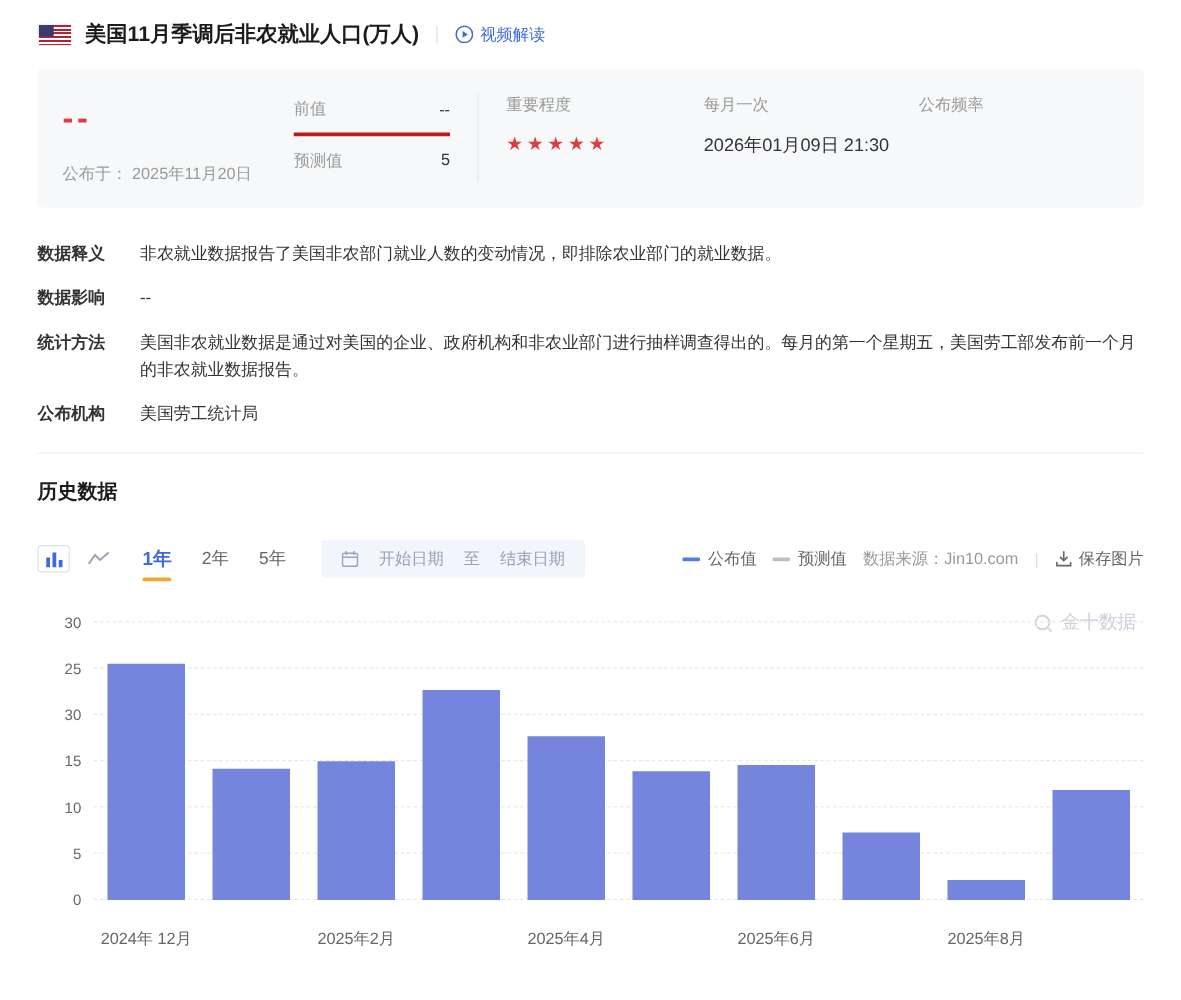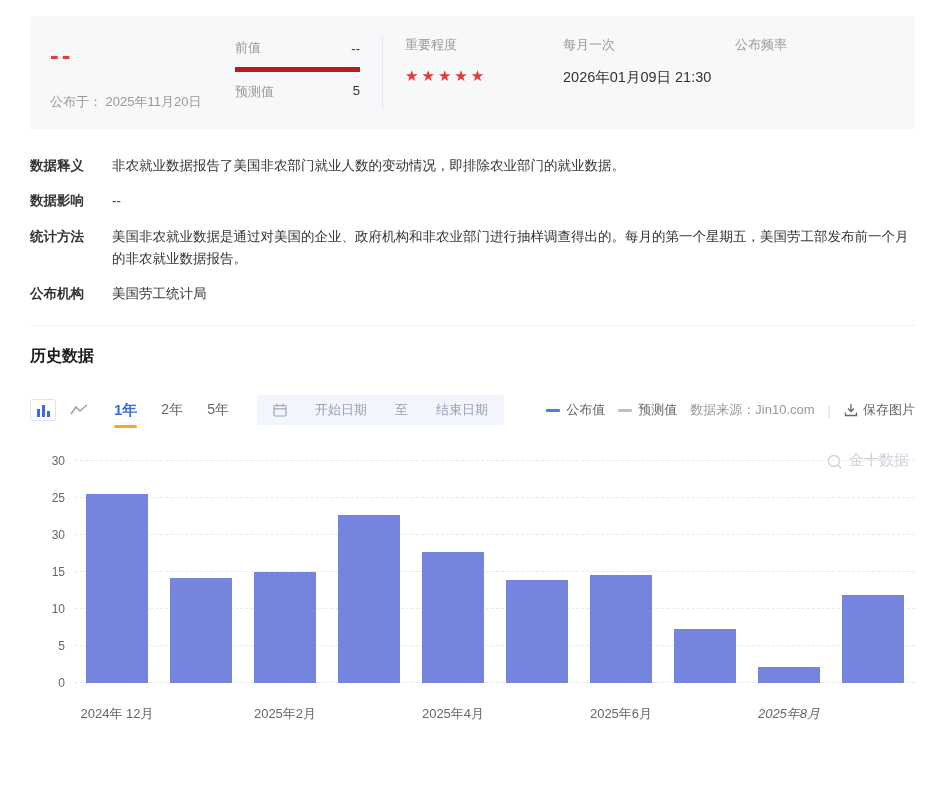--- a/index.html
+++ b/index.html
@@ -20,21 +20,21 @@
   .title-sep { width:1px; height:14px; background:#e0e0e0; margin:0 4px; }
   .video-link { display:flex; align-items:center; gap:5px; color:#3e6ae1; font-size:13px; cursor:pointer; }
 
   
   .summary-card { background:#f7f8fa; border-radius:4px; padding:18px 20px; display:flex; margin-bottom:26px; min-height:104px; }
   .col-value { width:185px; display:flex; flex-direction:column; justify-content:space-between; }
   .big-value { color:#e23b3b; font-size:26px; font-weight:bold; letter-spacing:3px; line-height:1; margin-top:8px; }
   .published { color:#999; font-size:13px; }
   .col-prev { width:125px; margin-right:22px; font-size:13px; padding-top:2px; }
   .kv { display:flex; justify-content:space-between; padding:3px 0 10px; }
-  .kv:first-child { border-bottom:5px solid #b91c1c; margin-bottom:8px;align-items:center; }
+  .kv:first-child { border-bottom:3px solid #b91c1c; margin-bottom:8px;align-items:center; }
   .k { color:#999; }
   .v { color:#333; }
   .vsep { width:1px; background:#e5e6ea; margin:2px 22px 2px 0; }
   .col-imp { width:158px; padding-top:2px; font-size:13px; }
   .stars { color:#e23b3b; font-size:15px; letter-spacing:3px; margin-top:13px; }
   .col-next { width:172px; padding-top:2px; font-size:13px; }
   .next-value { color:#333; font-size:14.5px; margin-top:14px; }
   .col-freq { flex:1; padding-top:2px; font-size:13px; }
   .freq-value { color:#333; font-size:13.5px; line-height:1.7; margin-top:9px; }
 
@@ -49,21 +49,21 @@
 
   
   .toolbar { display:flex; align-items:center; margin-top:28px; font-size:14px; }
   .icon-btn { width:26px; height:22px; border:1px solid #dfe3ea; border-radius:3px;
               display:flex; align-items:center; justify-content:center; margin-right:10px; cursor:pointer; background:#fff; }
   .icon-btn.plain { border-color:transparent; }
   .range { margin:0 12px; color:#666; cursor:pointer; position:relative; font-size:14px; }
   .range.active { color:#3e6ae1; font-weight:bold; font-size:15px;text-align:right; }
   .range.active::after { content:''; position:absolute; left:0; right:0; bottom:-8px; height:3px; background:#f6a52c; border-radius:2px; }
   .date-picker { margin-left:16px; background:#f2f5fb; border-radius:3px; height:30px; display:flex;
-                 align-items:center; gap:28px; padding:0 16px; color:#98a2b5; font-size:13px; cursor:pointer; }
+                 align-items:center; gap:16px; padding:0 16px; color:#98a2b5; font-size:13px; cursor:pointer; }
   .toolbar-right { margin-left:auto; display:flex; align-items:center; gap:13px; font-size:13px; color:#666; }
   .legend-item { display:flex; align-items:center; gap:6px; cursor:pointer; }
   .legend-dash { width:14px; height:3px; border-radius:1px; background:#ccc; }
   .source { color:#999; }
   .pipe { color:#e0e0e0; }
   .save-btn { display:flex; align-items:center; gap:5px; color:#666; cursor:pointer; }
 
   
   .chart-section { margin-top:36px; position:relative; }
   .watermark { position:absolute; right:6px; top:-10px; color:#ccd0d9; font-size:15px;
@@ -75,20 +75,34 @@
   .slot { flex:1; display:flex; justify-content:center; align-items:flex-end; height:100%; }
   .bar { width:74%; background:#7585dd; }
   .xlabels { margin-left:45px; position:relative; height:30px; font-size:13px; color:#666; }
   .xtick { position:absolute; top:22px; transform:translateX(-50%); white-space:nowrap; }
 </style>
 </head>
 <body>
 
 <div class="page">
 
+  <div class="title-row">
+    <span class="flag"></span>
+    <h1 class="page-title">美国11月季调后非农就业人口(万人)</h1>
+    <span class="title-sep"></span>
+    <a class="video-link">
+      <span style="display:flex;">
+        <svg width="15" height="15" viewBox="0 0 16 16">
+            <circle cx="8" cy="8" r="7" fill="none" stroke="#3e6ae1" stroke-width="1.3"></circle>
+            <path d="M6.5 5.2 L11 8 L6.5 10.8 Z" fill="#3e6ae1"></path>
+          </svg>
+      </span>
+      <span>视频解读</span>
+    </a>
+  </div>
 
   <div class="summary-card">
     <div class="col-value">
       <div class="big-value">--</div>
       <div class="published">公布于： 2025年11月20日</div>
     </div>
     <div class="col-prev">
       <div class="kv">
         <span class="k">前值</span>
         <span class="v">--</span>
@@ -243,17 +257,17 @@
           <div class="slot">
             <div class="bar" title="2025年9月 公布值: 11.9" style="height: 39.6667%; background: rgb(117, 133, 221);"></div>
           </div>
         </div>
       </div>
     <div class="xlabels" id="xlabels">
         <div class="xtick" style="left: 5%;">2024年 12月</div>
         <div class="xtick" style="left: 25%;">2025年2月</div>
         <div class="xtick" style="left: 45%;">2025年4月</div>
         <div class="xtick" style="left: 65%;">2025年6月</div>
-        <div class="xtick" style="left: 85%; font-style: italic;">2025年8月</div>
+        <div class="xtick" style="left: 85%;">2025年8月</div>
       </div>
   </div>
 
 </div>
 
 </body></html>

